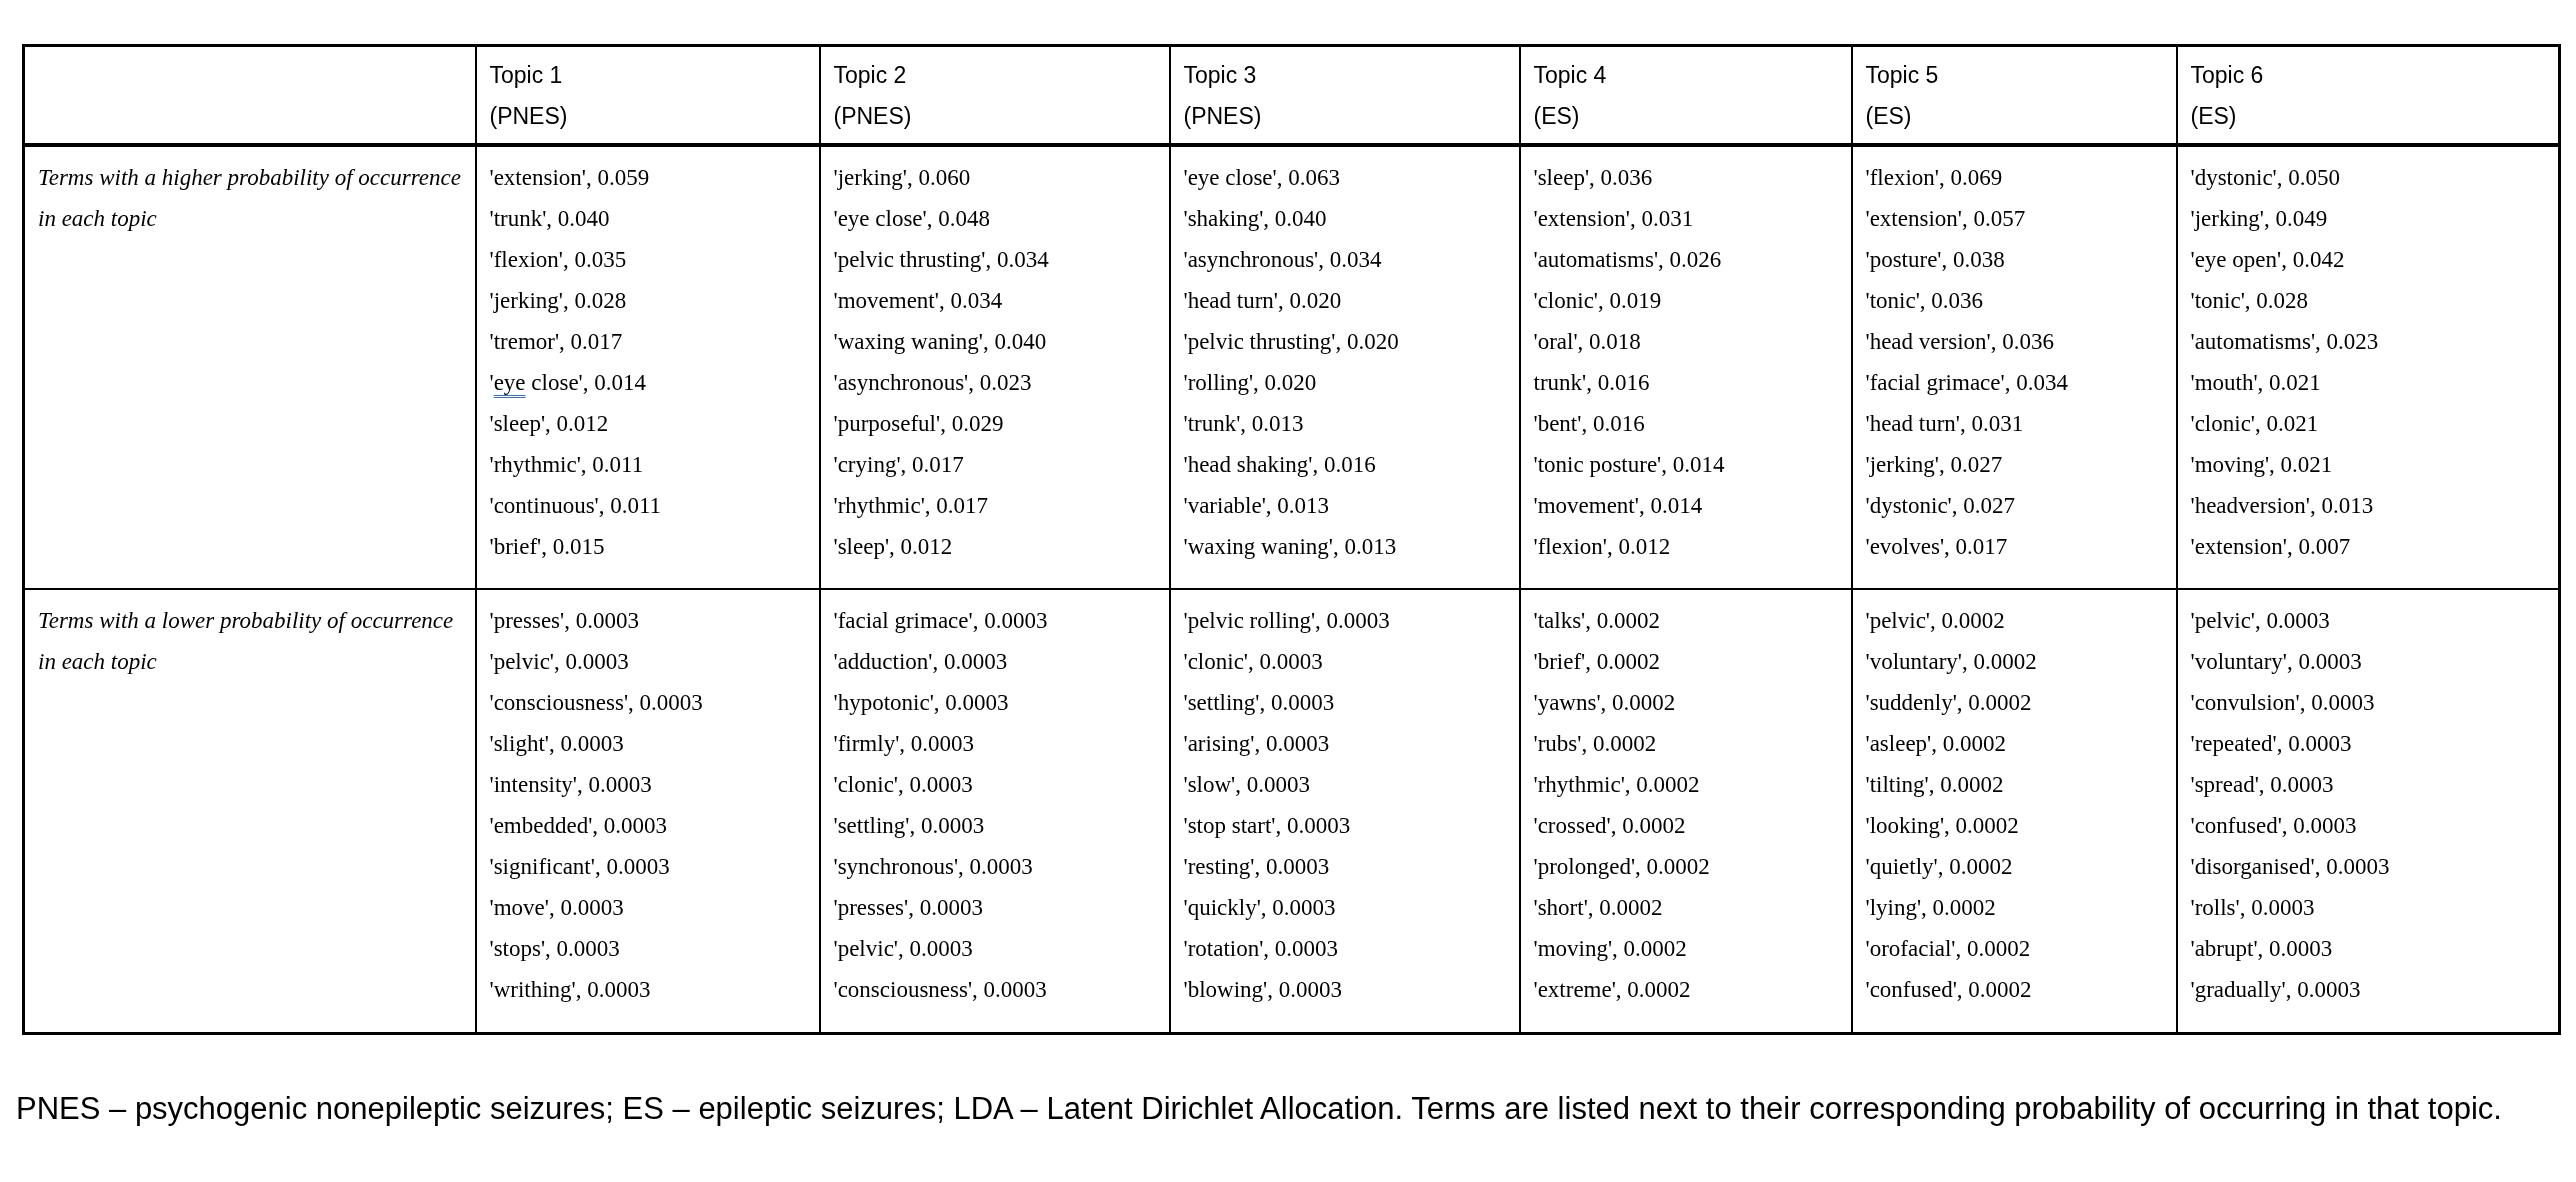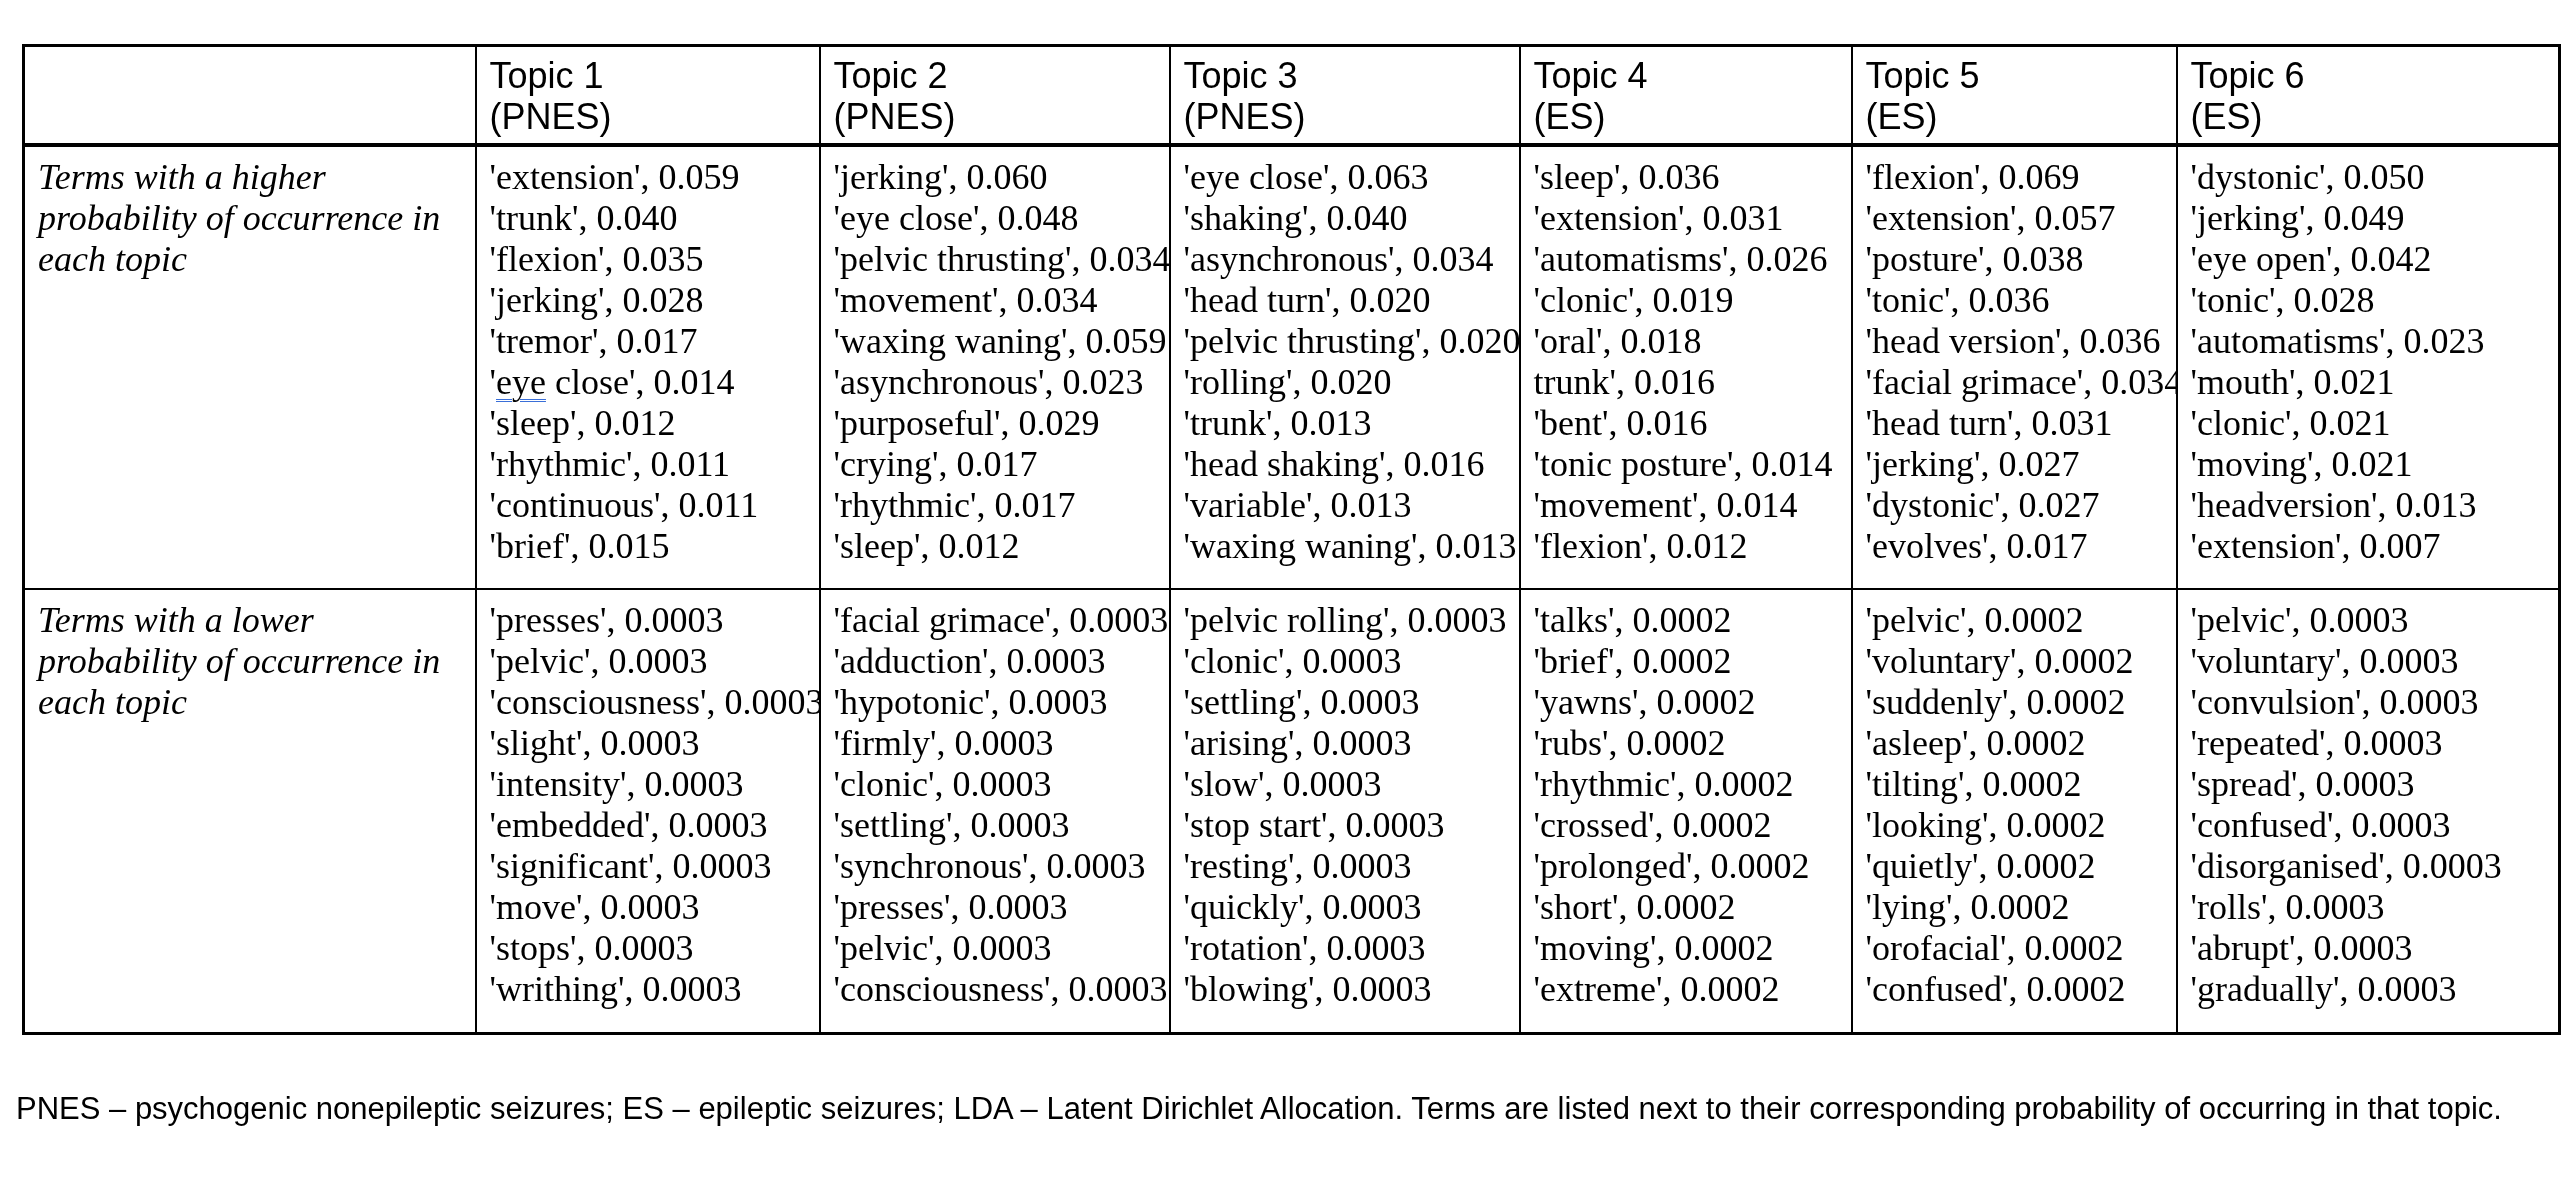--- a/index.html
+++ b/index.html
@@ -18,21 +18,21 @@
     width: 2535px;
     border: 3px solid #000000;
   }
   .topics-table th,
   .topics-table td {
     border: 2px solid #000000;
     vertical-align: top;
     text-align: left;
     font-weight: normal;
     padding: 6px 10px 6px 13px;
-    font-size: 36px;
+    font-size: 23px;
     line-height: 41px;
     overflow: hidden;
   }
   .topics-table tr.header-row th {
     height: 79px;
     border-bottom: 4px solid #000000;
     padding-top: 8px;
   }
   .topics-table tr.body-row td {
     height: 444px;
@@ -111,21 +111,21 @@
           <div class="term-line">'sleep', 0.012</div>
           <div class="term-line">'rhythmic', 0.011</div>
           <div class="term-line">'continuous', 0.011</div>
           <div class="term-line">'brief', 0.015</div>
         </td>
       <td>
           <div class="term-line">'jerking', 0.060</div>
           <div class="term-line">'eye close', 0.048</div>
           <div class="term-line">'pelvic thrusting', 0.034</div>
           <div class="term-line">'movement', 0.034</div>
-          <div class="term-line">'waxing waning', 0.059</div>
+          <div class="term-line">'waxing waning', 0.040</div>
           <div class="term-line">'asynchronous', 0.023</div>
           <div class="term-line">'purposeful', 0.029</div>
           <div class="term-line">'crying', 0.017</div>
           <div class="term-line">'rhythmic', 0.017</div>
           <div class="term-line">'sleep', 0.012</div>
         </td>
       <td>
           <div class="term-line">'eye close', 0.063</div>
           <div class="term-line">'shaking', 0.040</div>
           <div class="term-line">'asynchronous', 0.034</div>

